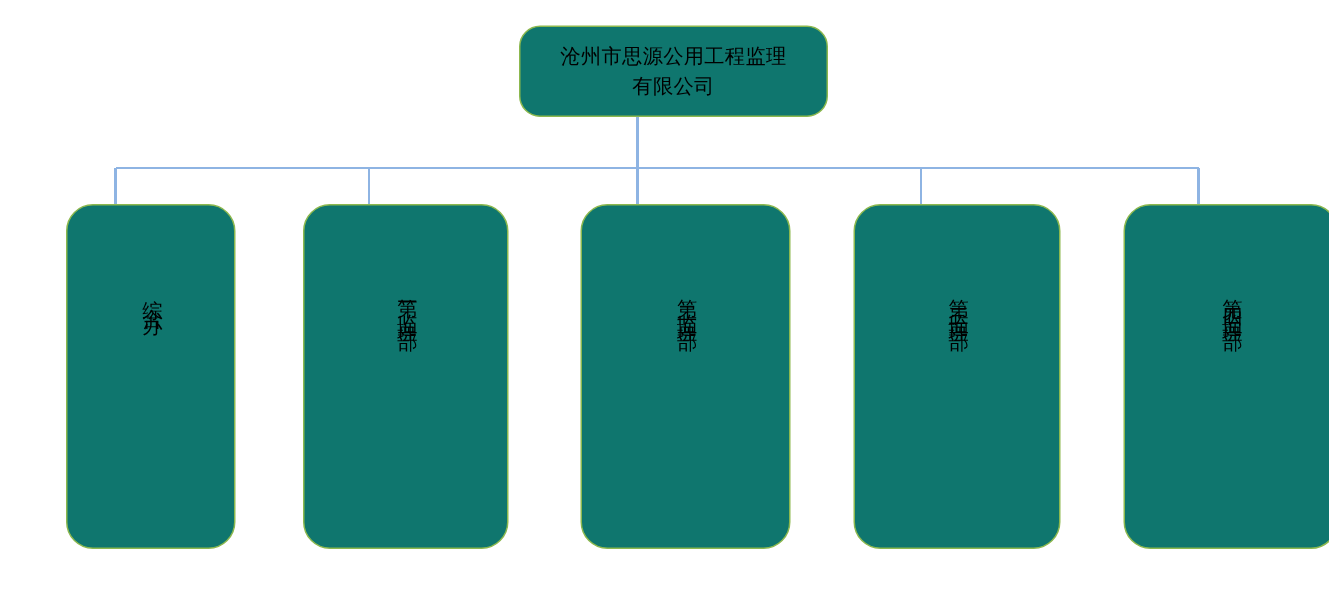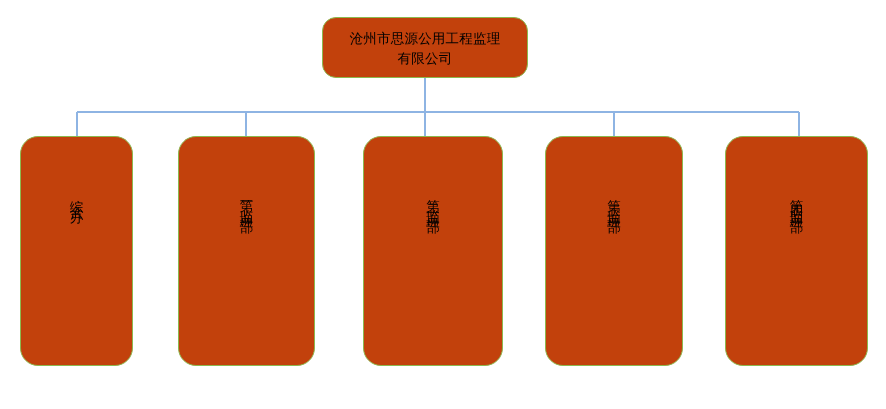--- a/index.html
+++ b/index.html
@@ -24,26 +24,27 @@
     left: 0;
     top: 0;
     width: 886px;
     height: 409px;
     pointer-events: none;
   }
   
   .node {
     position: absolute;
     box-sizing: border-box;
-    background: #c2410c;
+    background: #0f766e;
     border: 1px solid #8cb84e;
     border-radius: 18px;
     display: flex;
     align-items: center;
     justify-content: center;
+    margin-left: 24px;
   }
   .node.root {
     border-radius: 14px;
   }
   .root-label {
     font-size: 13.5px;
     line-height: 20px;
     color: #000000;
     text-align: center;
     letter-spacing: 0.2px;

